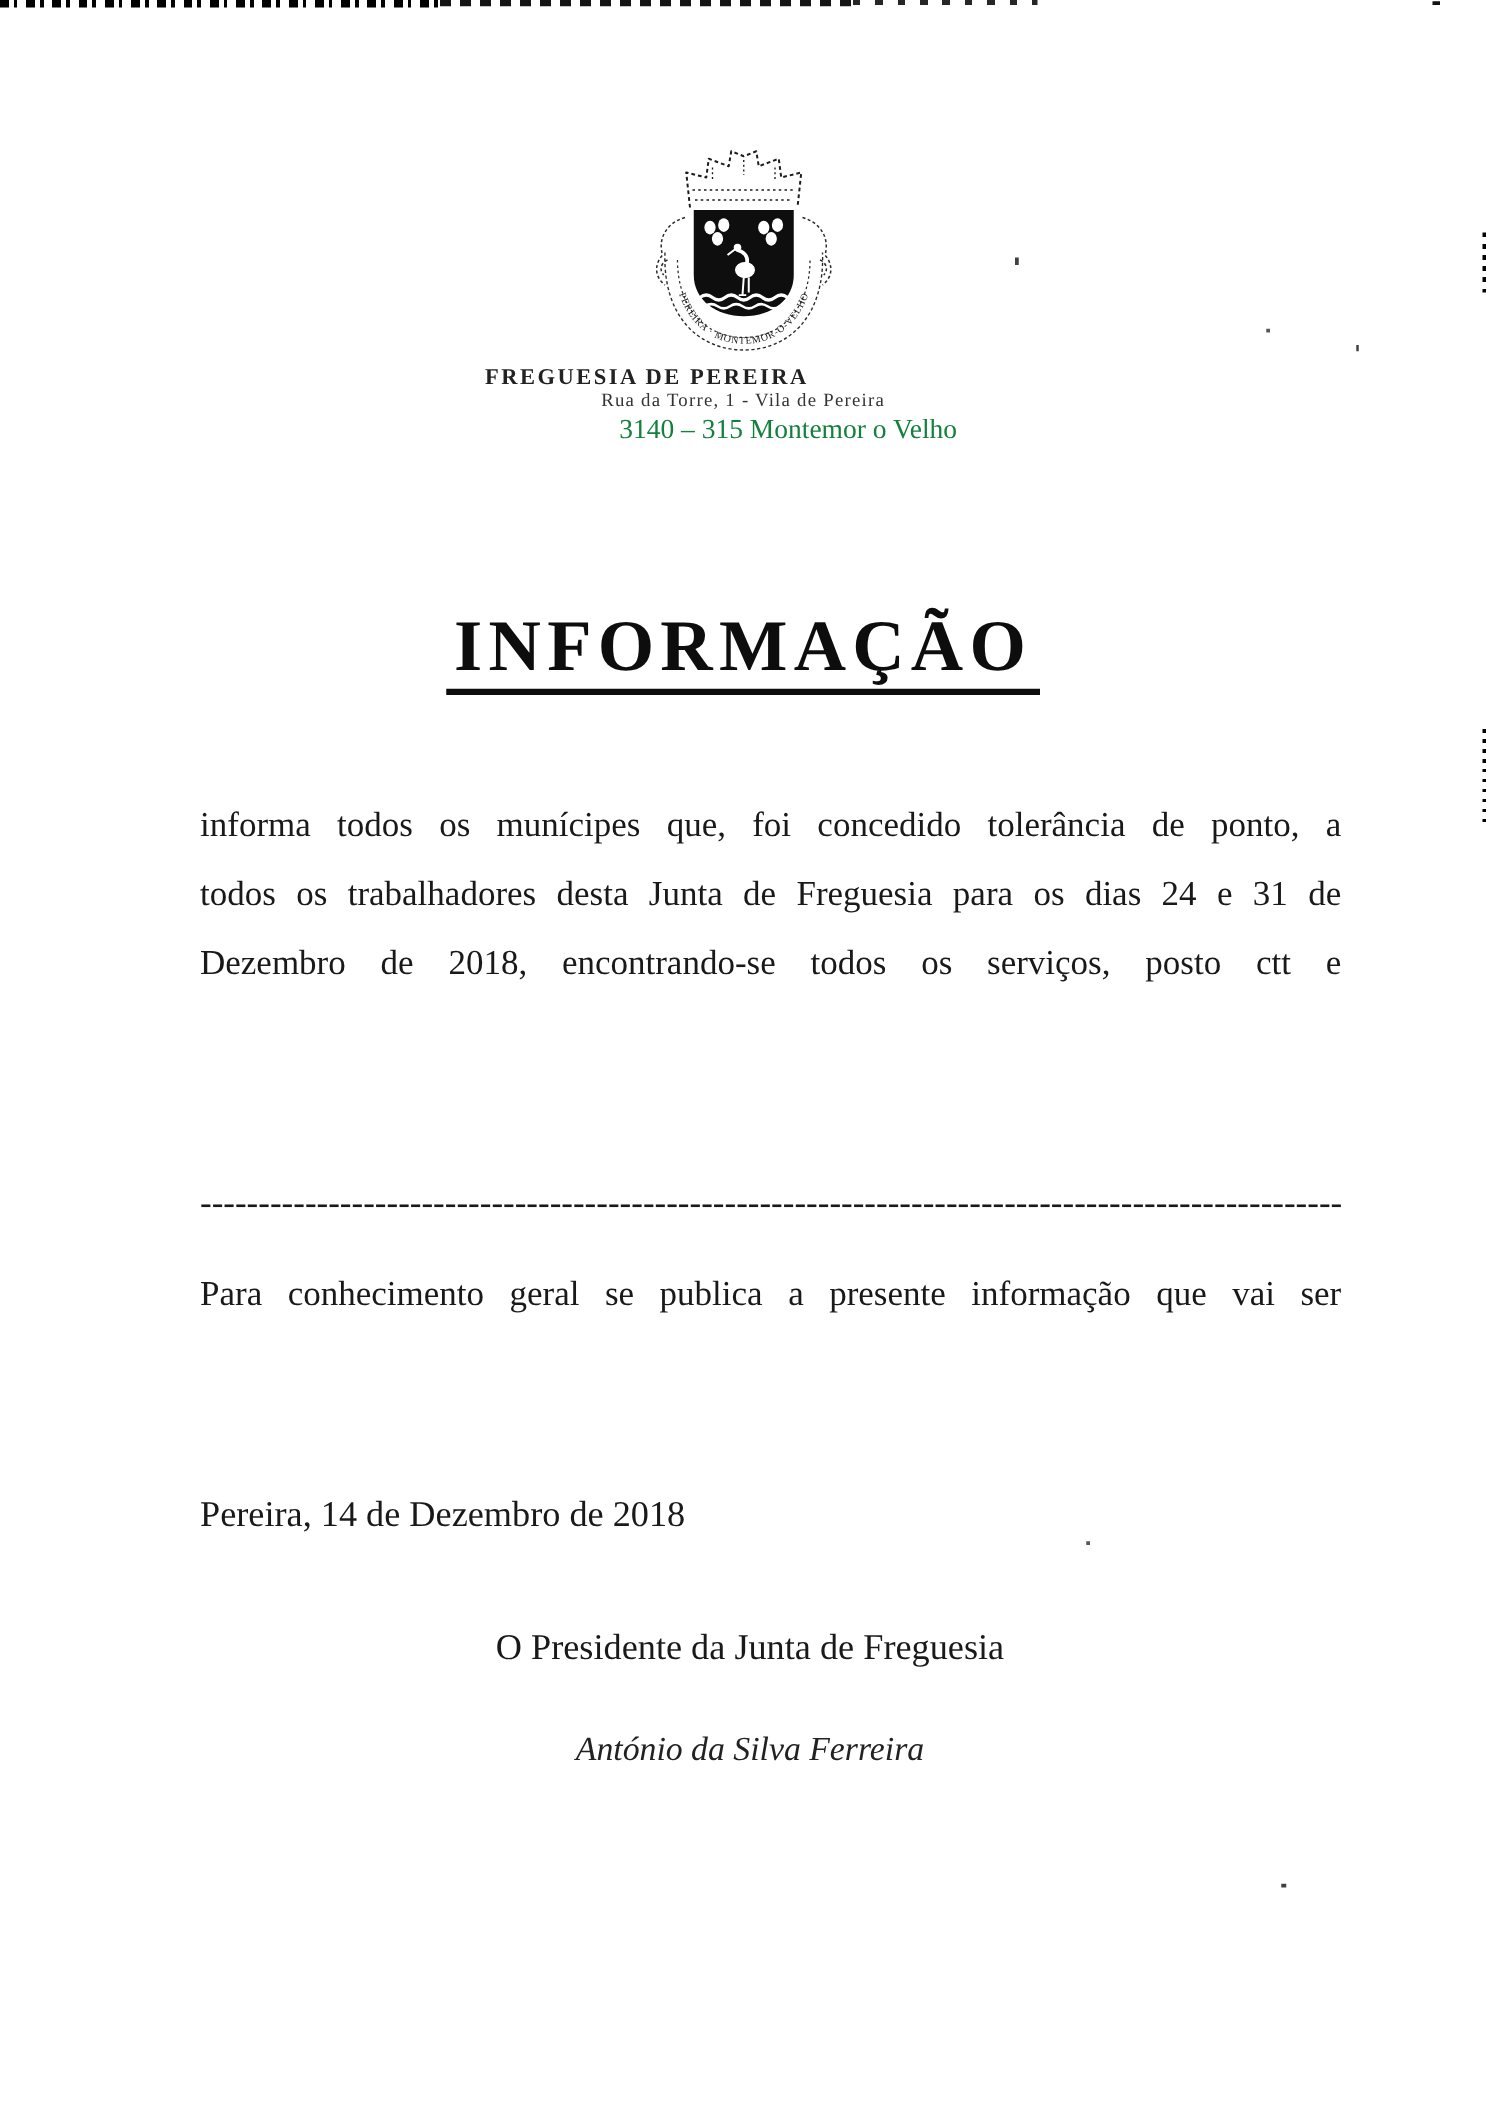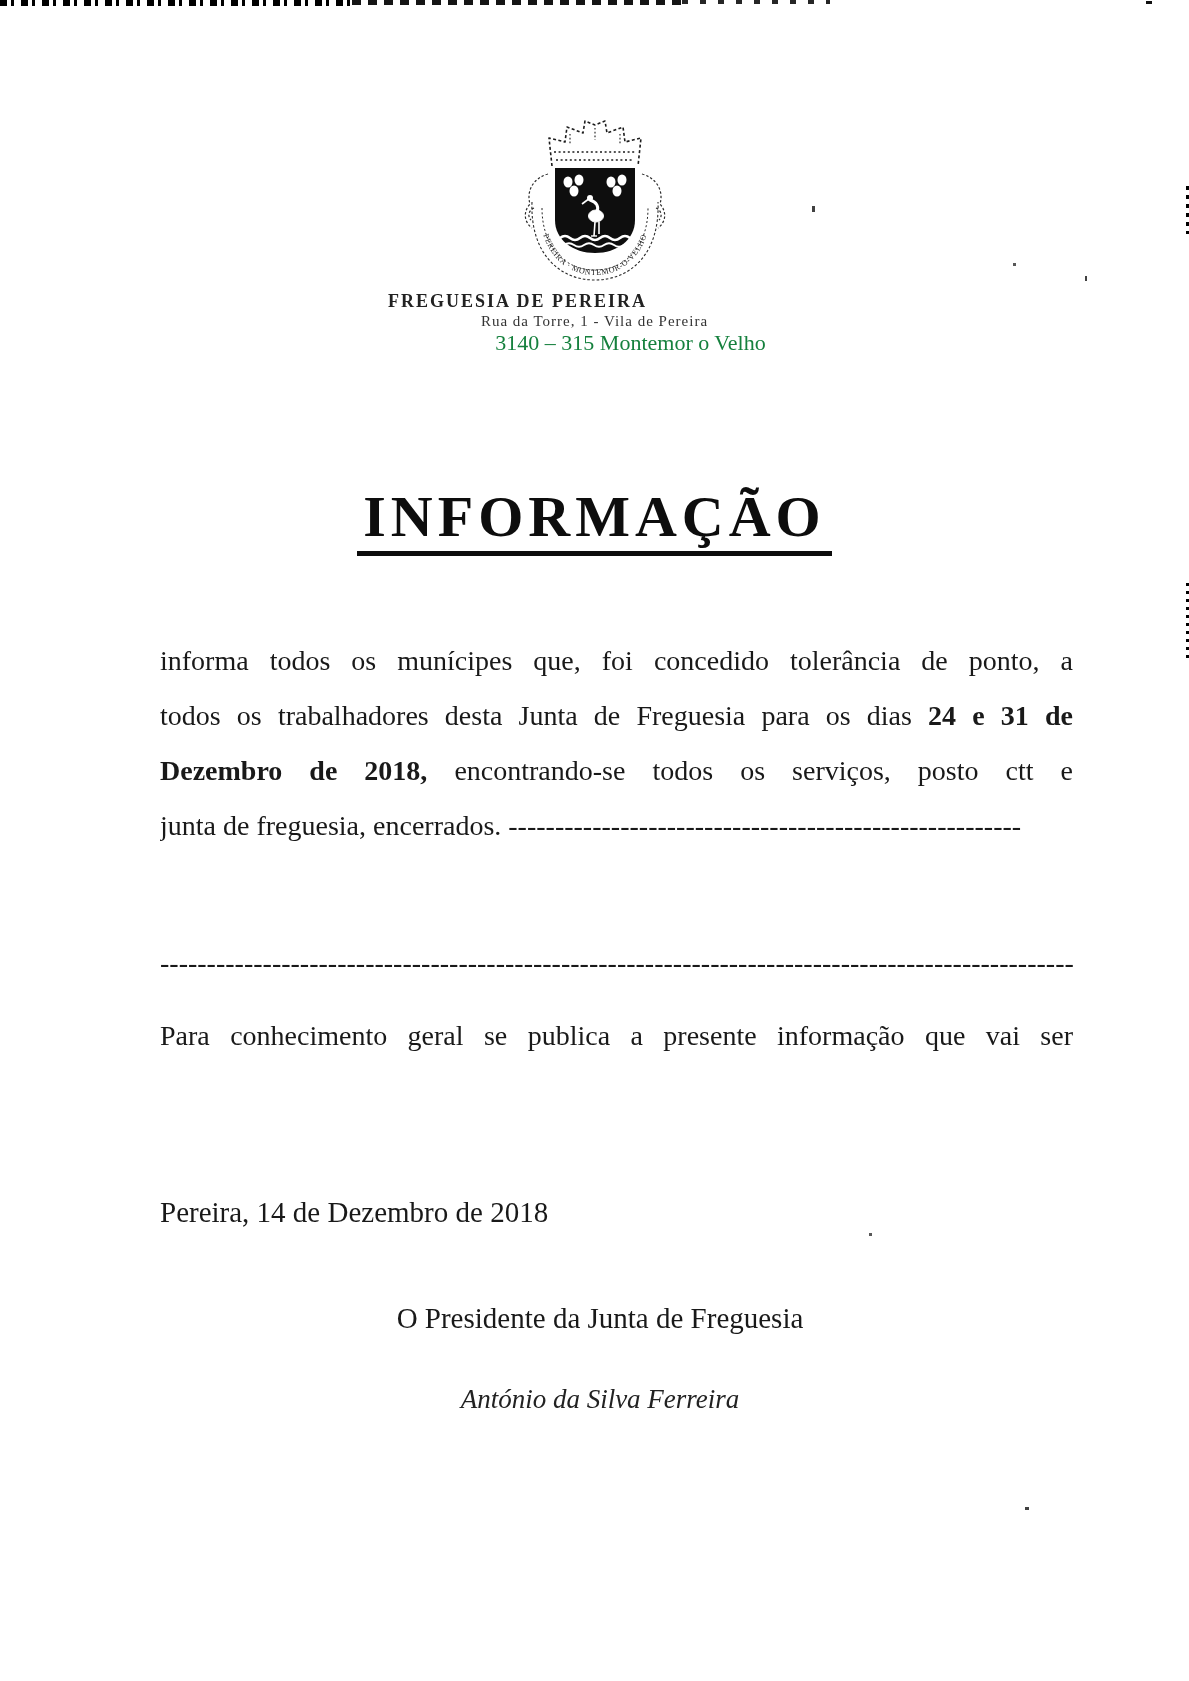--- a/index.html
+++ b/index.html
@@ -57,21 +57,21 @@
 
   
   .para {
     left: 160px; width: 913px;
     font-size: 28px; line-height: 55px;
     color: #191919;
     overflow: hidden;
   }
   .para .body-line { white-space: nowrap; overflow: hidden; }
   .para .body-line.justify { text-align: justify; text-align-last: justify; white-space: normal; }
-  .b { font-weight: bold; }
+  .b { font-weight: normal; }
   #para1 { top: 633px; }
   .dash-line {
     left: 160px; top: 935px; width: 913px;
     font-size: 28px; line-height: 55px; color:#191919;
     white-space: nowrap; overflow: hidden;
   }
   #para2 { top: 1008px; }
   .date-line {
     left: 160px; top: 1185px; width: 913px;
     font-size: 29px; line-height: 55px; color:#191919;
@@ -165,21 +165,20 @@
 <div class="abs addr2">3140 – 315 Montemor o Velho</div>
 
 <div class="abs title-wrap">
   <span class="title-text">INFORMAÇÃO</span>
 </div>
 
 <div class="abs para" id="para1">
     <div class="body-line justify"><span>informa todos os munícipes que, foi concedido tolerância de ponto, a</span></div>
     <div class="body-line justify"><span>todos os trabalhadores desta Junta de Freguesia para os dias </span><span class="b">24 e 31 de</span></div>
     <div class="body-line justify"><span class="b">Dezembro de 2018,</span><span> encontrando-se todos os serviços, posto ctt e</span></div>
-    <div class="body-line"><span>junta de freguesia, encerrados. -------------------------------------------------------</span></div>
   </div>
 <div class="abs dash-line">----------------------------------------------------------------------------------------------------</div>
 <div class="abs para" id="para2">
     <div class="body-line justify"><span>Para conhecimento geral se publica a presente informação que vai ser</span></div>
   </div>
 <div class="abs date-line">Pereira, 14 de Dezembro de 2018</div>
 
 <div class="abs role-line">O Presidente da Junta de Freguesia</div>
 <div class="abs name-line">António da Silva Ferreira</div>
 

